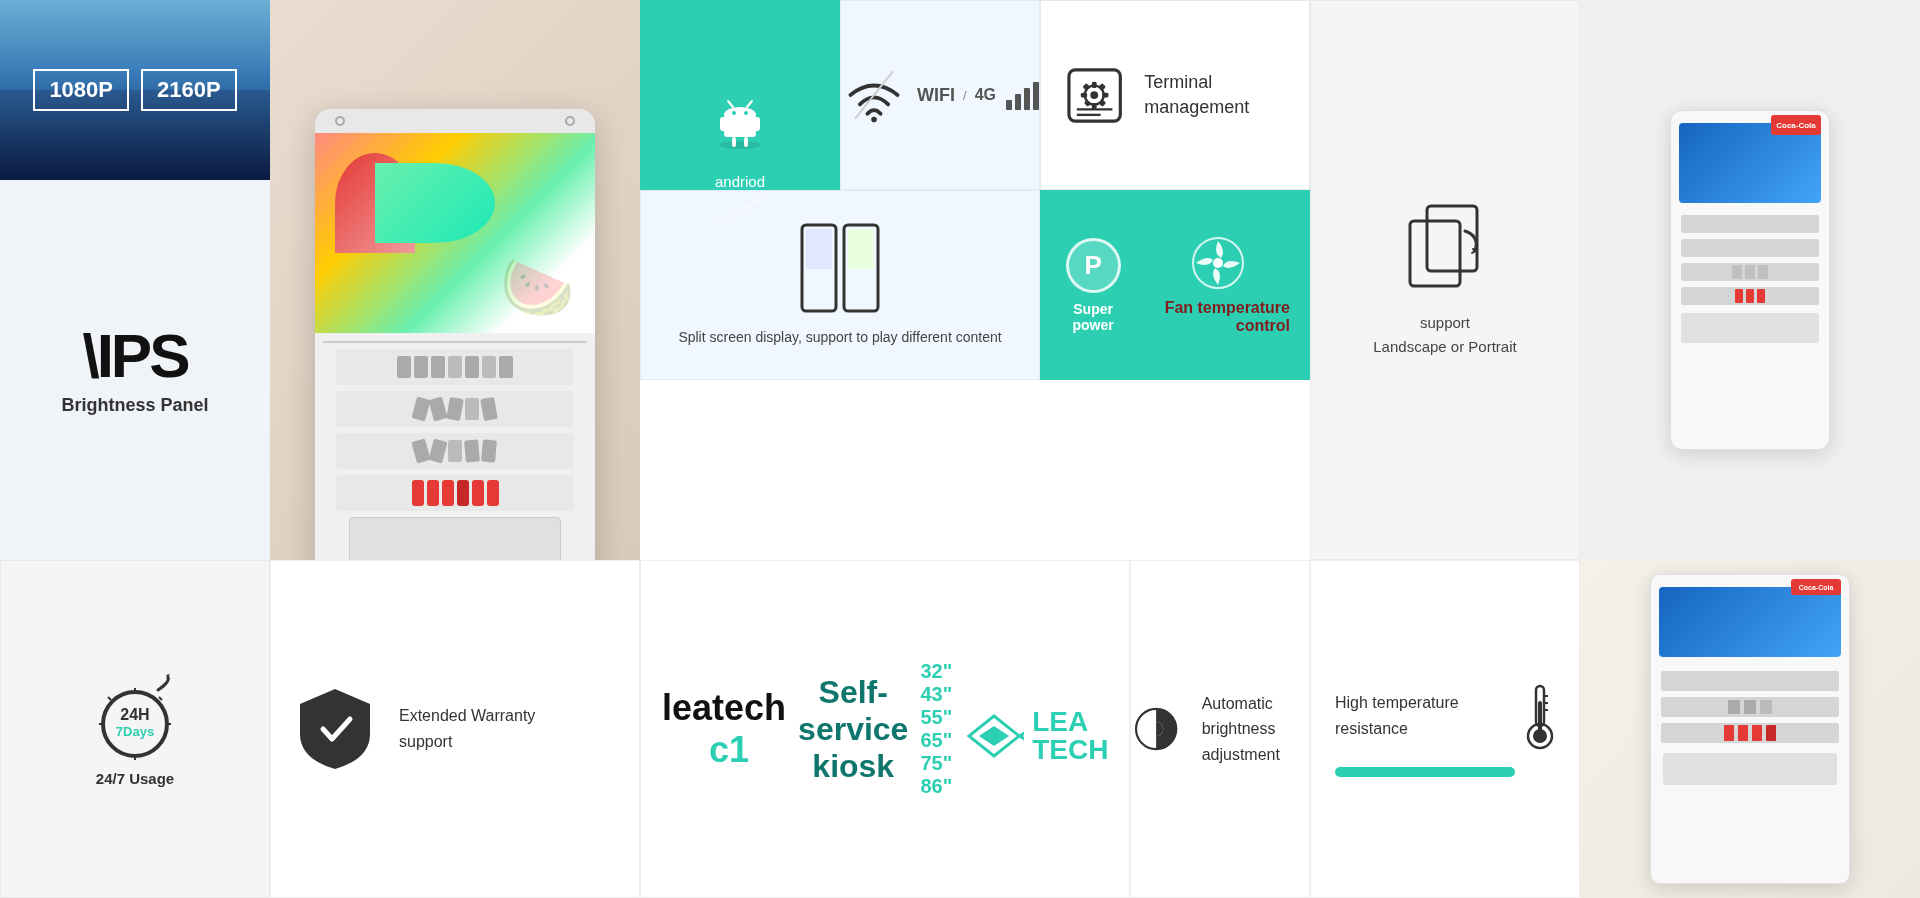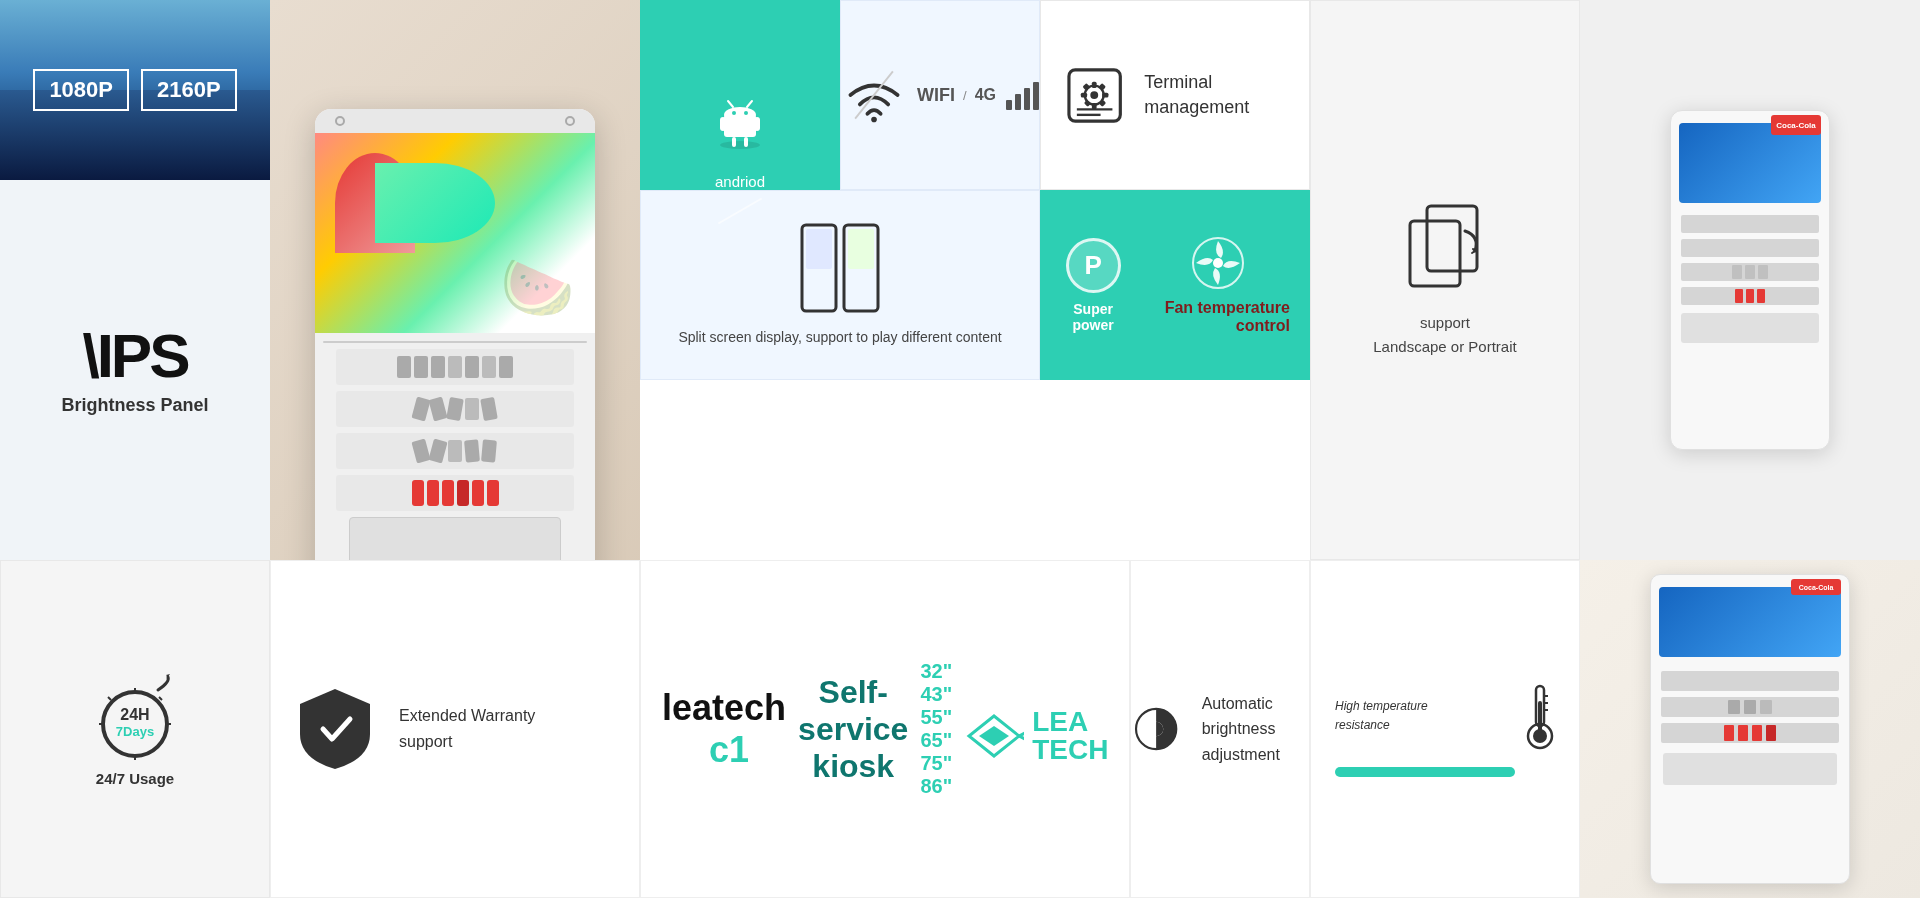--- a/index.html
+++ b/index.html
@@ -438,21 +438,21 @@
         <path d="M35,7 A28,28 0 0,1 35,63 Z" fill="#333"></path>
         <circle cx="35" cy="35" r="10" fill="#fff"></circle>
         <path d="M35,25 A10,10 0 0,1 35,45 Z" fill="#333"></path>
       </svg>
       <div style="font-size:16px;color:#333;line-height:1.6;">Automatic brightness<br>adjustment</div>
     </div>
   </div>
 
   <div style="grid-column:4;grid-row:2;background:#fff;display:flex;flex-direction:column;justify-content:center;padding:24px;gap:16px;border:1px solid #eee;">
     <div style="display:flex;align-items:center;gap:20px;">
-      <div style="font-size:12px;color:#333;line-height:1.6;flex:1;font-style:italic;">High temperature<br>resistance</div>
+      <div style="font-size:16px;color:#333;line-height:1.6;flex:1;">High temperature<br>resistance</div>
       <svg width="30" height="70" viewBox="0 0 30 70">
         <rect x="11" y="5" width="8" height="40" rx="4" fill="none" stroke="#333" stroke-width="2.5"></rect>
         <circle cx="15" cy="55" r="12" fill="none" stroke="#333" stroke-width="2.5"></circle>
         <circle cx="15" cy="55" r="7" fill="#333"></circle>
         <rect x="13" y="20" width="4" height="32" rx="2" fill="#333"></rect>
 
         <line x1="19" y1="15" x2="23" y2="15" stroke="#333" stroke-width="2"></line>
         <line x1="19" y1="22" x2="23" y2="22" stroke="#333" stroke-width="2"></line>
         <line x1="19" y1="29" x2="23" y2="29" stroke="#333" stroke-width="2"></line>
       </svg>

